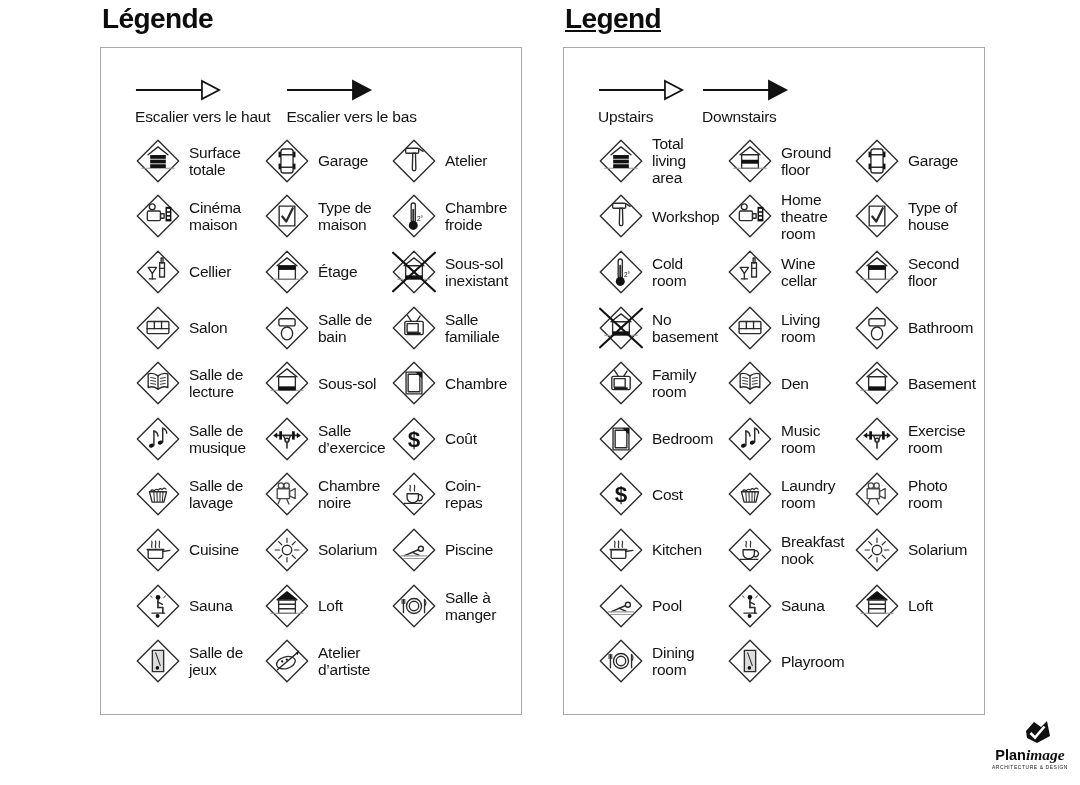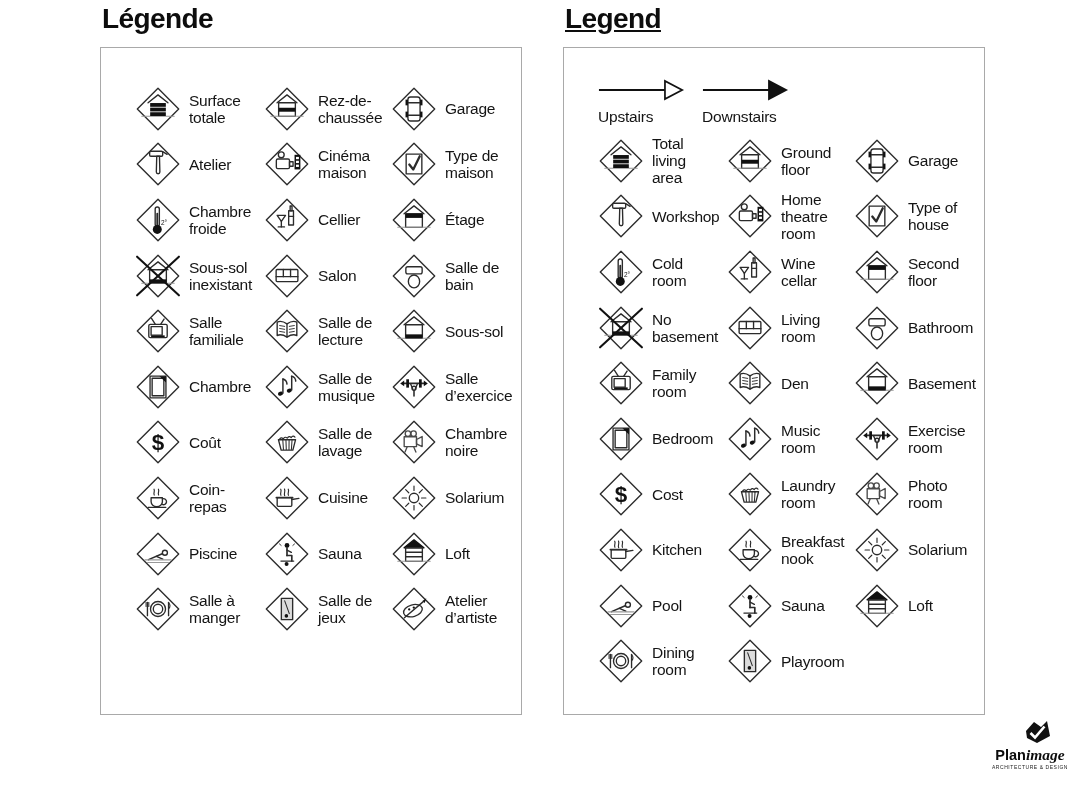--- a/index.html
+++ b/index.html
@@ -28,43 +28,48 @@
 </style>
 </head>
 <body>
 
 <div class="page">
 
   <div class="panel-title" id="title-0">Légende</div>
   <div class="panel-title" id="title-1">Legend</div>
 
   <section class="panel" id="panel-0">
+    <div class="arrows">
+        <div class="arrow-group">
+          <svg class="arrow" viewBox="0 0 92 24">
+            <line x1="1" y1="12" x2="70" y2="12" stroke="#111" stroke-width="2.2"></line>
+            <polygon points="70,2.5 70,21.5 88,12" fill="#fff" stroke="#111" stroke-width="1.8"></polygon>
+          </svg>
+          <div class="arrow-label">Escalier vers le haut</div>
+        </div>
+        <div class="arrow-group">
+          <svg class="arrow" viewBox="0 0 92 24">
+            <line x1="1" y1="12" x2="70" y2="12" stroke="#111" stroke-width="2.2"></line>
+            <polygon points="70,2.5 70,21.5 88,12" fill="#111" stroke="#111" stroke-width="1.8"></polygon>
+          </svg>
+          <div class="arrow-label">Escalier vers le bas</div>
+        </div>
+      </div>
     <div class="grid">
         <div class="cell">
           <svg class="dia" viewBox="0 0 44 44" fill="none" stroke="#2b2b2b" stroke-width="1.3" stroke-linecap="round" stroke-linejoin="round">
             <polygon points="22,2.2 41.8,22 22,41.8 2.2,22" fill="#ffffff"></polygon>
             <polyline points="12.5,16 22,8.5 31.5,16"></polyline>
             <line x1="6.5" y1="29" x2="37.5" y2="29" stroke="#999" stroke-width="1"></line>
             <rect x="14.5" y="16.3" width="15" height="3.6" fill="#111" stroke="none"></rect>
             <rect x="14.5" y="20.7" width="15" height="3.6" fill="#111" stroke="none"></rect>
             <rect x="14.5" y="25.1" width="15" height="3.6" fill="#111" stroke="none"></rect>
           </svg>
           <span class="cell-label">Surface
 totale</span>
-        </div>
-        <div class="cell">
-          <svg class="dia" viewBox="0 0 44 44" fill="none" stroke="#2b2b2b" stroke-width="1.3" stroke-linecap="round" stroke-linejoin="round">
-            <polygon points="22,2.2 41.8,22 22,41.8 2.2,22" fill="#ffffff"></polygon>
-            <polyline points="12.5,16 22,8.5 31.5,16"></polyline>
-            <rect x="14" y="16" width="16" height="13"></rect>
-            <line x1="6.5" y1="29" x2="37.5" y2="29" stroke="#999" stroke-width="1"></line>
-            <rect x="14" y="20.8" width="16" height="3.8" fill="#111" stroke="none"></rect>
-          </svg>
-          <span class="cell-label">Rez-de-
-chaussée</span>
         </div>
         <div class="cell">
           <svg class="dia" viewBox="0 0 44 44" fill="none" stroke="#2b2b2b" stroke-width="1.3" stroke-linecap="round" stroke-linejoin="round">
             <polygon points="22,2.2 41.8,22 22,41.8 2.2,22" fill="#ffffff"></polygon>
             <rect x="16.2" y="10.5" width="11.6" height="23" rx="2.5"></rect>
             <line x1="16.2" y1="16" x2="27.8" y2="16"></line>
             <line x1="16.2" y1="28" x2="27.8" y2="28"></line>
             <rect x="13.9" y="13" width="2.3" height="5.5" fill="#111" stroke="none"></rect>
             <rect x="27.8" y="13" width="2.3" height="5.5" fill="#111" stroke="none"></rect>
             <rect x="13.9" y="24.5" width="2.3" height="5.5" fill="#111" stroke="none"></rect>

